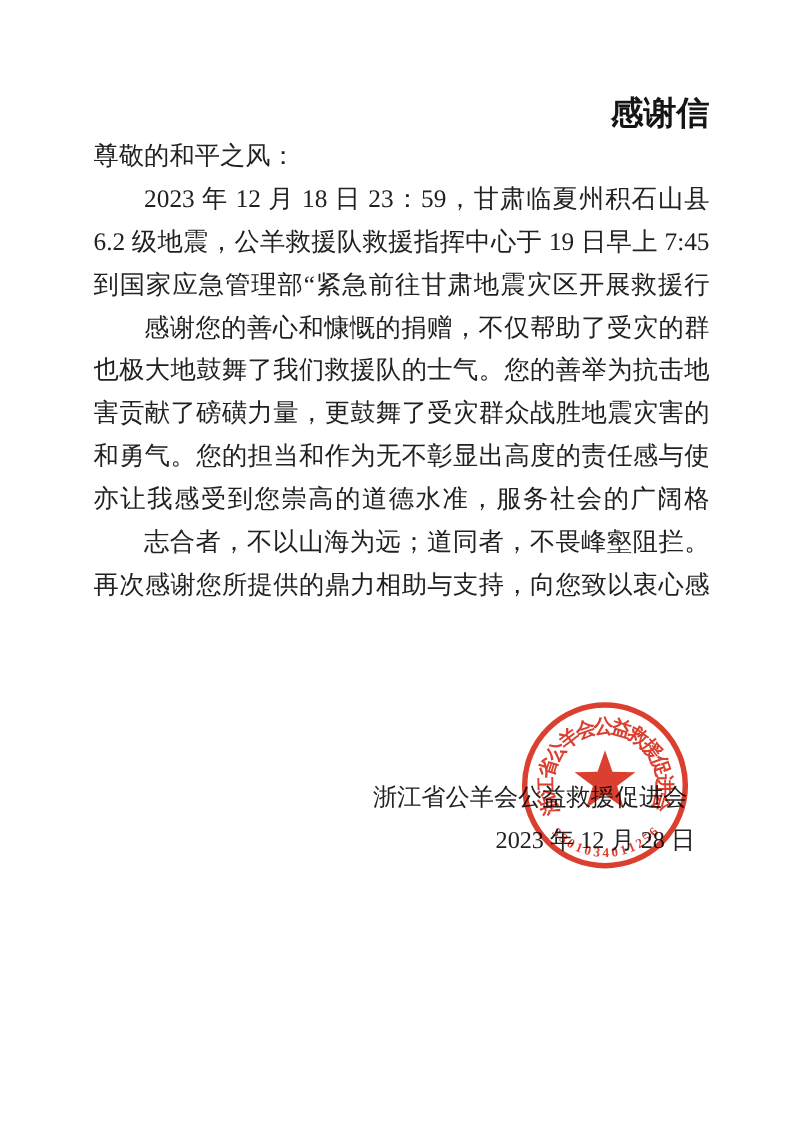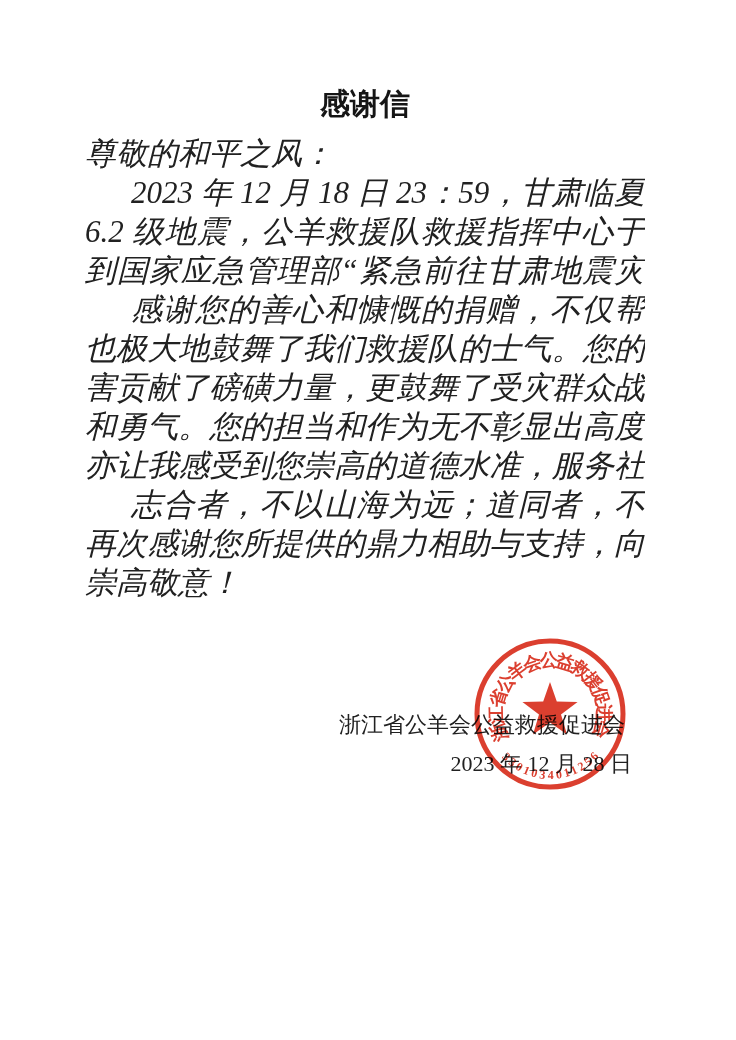--- a/index.html
+++ b/index.html
@@ -9,36 +9,35 @@
     background:#ffffff;
     overflow:hidden;
     font-family:"Liberation Serif","DejaVu Serif",serif;
     color:#212121;
   }
   .content{
     position:absolute;
     left:85px;top:86px;width:560px;
   }
   .title{
-    text-align:center;
+    text-align:right;
     font-family:"Liberation Sans","DejaVu Sans",sans-serif;
     font-weight:700;
     font-size:30px;
     line-height:36px;
-    margin-bottom:12px;
+    margin-bottom:0;
     color:#151515;
   }
   .line{
-    font-size:31px;
+    font-size:23px;
     line-height:39px;
     height:39px;
     text-align:justify;
     text-align-last:justify;
     overflow:hidden;
-    font-style:italic;
   }
   .line.short{
     text-align:left;
     text-align-last:left;
   }
   .line.indent{
     text-indent:46px;
   }
   .signature{
     position:absolute;
@@ -81,21 +80,20 @@
     <div class="line">到国家应急管理部“紧急前往甘肃地震灾区开展救援行动”</div>
 
     <div class="line indent">感谢您的善心和慷慨的捐赠，不仅帮助了受灾的群众，</div>
     <div class="line">也极大地鼓舞了我们救援队的士气。您的善举为抗击地震灾</div>
     <div class="line">害贡献了磅磺力量，更鼓舞了受灾群众战胜地震灾害的信心</div>
     <div class="line">和勇气。您的担当和作为无不彰显出高度的责任感与使命感，</div>
     <div class="line">亦让我感受到您崇高的道德水准，服务社会的广阔格局。</div>
 
     <div class="line indent">志合者，不以山海为远；道同者，不畏峰壑阻拦。谨此，</div>
     <div class="line">再次感谢您所提供的鼎力相助与支持，向您致以衷心感谢和</div>
-    <div class="line short">崇高敬意！</div>
   </div>
 
   <div class="signature">浙江省公羊会公益救援促进会</div>
   <div class="date">2023 年 12 月 28 日</div>
 
   <svg class="seal" viewBox="0 0 160 160" xmlns="http://www.w3.org/2000/svg">
     <defs>
       <path id="arcTop" d="M 38.4 104 A 48 48 0 1 1 121.6 104" fill="none"></path>
       <path id="arcBottom" d="M 30.2 121.8 A 65 65 0 0 0 129.8 121.8" fill="none"></path>
     </defs>

